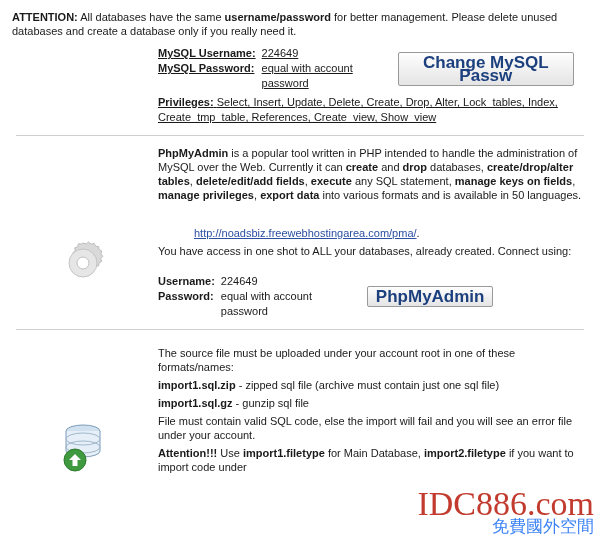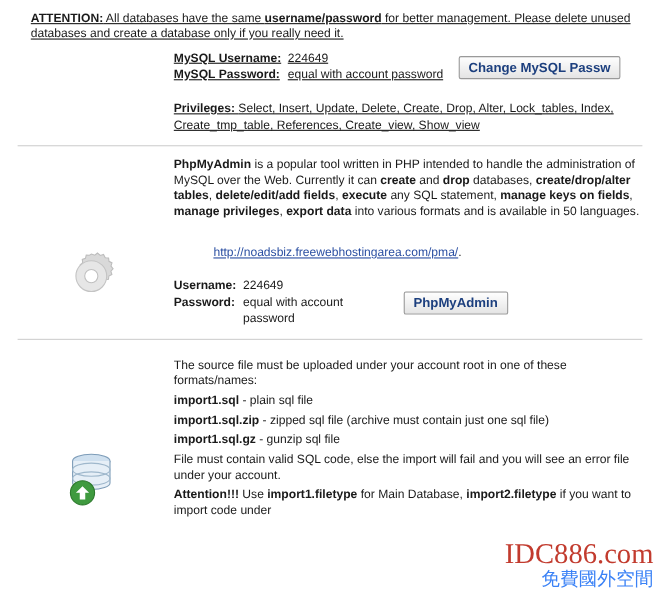--- a/index.html
+++ b/index.html
@@ -23,23 +23,22 @@
   }
   b, .b { font-weight: bold; }
   a.link {
     color: #2b4fa2;
     text-decoration: underline;
     padding-left: 36px;
   }
   
   .attention {
     line-height: 14px;
-    margin: 0 0 8px 16px;
+    margin: 0 0 8px 0;
     padding: 0 4px;
-    text-decoration: underline;
   }
   
   .section {
     display: flex;
     align-items: center;
   }
   .icon-col {
     width: 150px;
     flex: 0 0 150px;
     display: flex;
@@ -61,21 +60,21 @@
     padding: 0 6px 0 0;
     line-height: 15px;
   }
   .cred-label { font-weight: bold; white-space: nowrap; }
   .btn {
     display: inline-block;
     background: linear-gradient(#fefefe, #e4e4e4);
     border: 1px solid #9a9a9a;
     border-radius: 2px;
     padding: 3px 8px;
-    font-size: 12px;
+    font-size: 17px;
     font-weight: bold;
     color: #123a7a;
     cursor: pointer;
     font-family: "Liberation Sans", sans-serif;
     line-height: 13px;
   }
   .btn-blue {
     color: #1c3f7e;
   }
   .divider {
@@ -107,21 +106,21 @@
   
   .wm {
     position: absolute;
     right: 6px;
     bottom: 4px;
     text-align: right;
     pointer-events: none;
   }
   .wm-main {
     font-family: "Liberation Serif", serif;
-    font-size: 26px;
+    font-size: 34px;
     color: #c23b2e;
     letter-spacing: 0px;
     line-height: 26px;
     font-weight: normal;
   }
   .wm-sub {
     font-family: "Liberation Serif", serif;
     font-size: 17px;
     color: #3b82f6;
     line-height: 16px;
@@ -146,21 +145,21 @@
         <td rowspan="2" style="padding-left:8px;vertical-align:middle;">
           <button class="btn btn-blue">Change MySQL Passw</button>
         </td>
       </tr>
       <tr>
         <td class="cred-label">MySQL Password:</td>
         <td style="max-width:150px;">equal with account password</td>
       </tr>
     </tbody>
       </table>
-    <div class="privileges" style="margin-top:16px;">
+    <div class="privileges" style="margin-top:4px;">
       <b>Privileges:</b>
       <span>Select, Insert, Update, Delete, Create, Drop, Alter, Lock_tables, Index, Create_tmp_table, References, Create_view, Show_view</span>
     </div>
   </div>
 
   <hr class="divider">
 
   <div class="section">
     <div class="icon-col" style="padding-top:60px;">
       <span class="gear">
@@ -175,20 +174,21 @@
     </div>
     <div class="text-col">
       <div class="para">
         <b>PhpMyAdmin</b><span> is a popular tool written in PHP intended to handle the administration of MySQL over the Web. Currently it can </span><b>create</b><span> and </span><b>drop</b><span> databases, </span><b>create/drop/alter tables</b><span>, </span><b>delete/edit/add fields</b><span>, </span><b>execute</b><span> any SQL statement, </span><b>manage keys on fields</b><span>, </span><b>manage privileges</b><span>, </span><b>export data</b><span> into various formats and is available in 50 languages.</span>
       </div>
       <div class="spacer6"></div>
       <div class="para">
         <br>
         <a class="link" href="#">http://noadsbiz.freewebhostingarea.com/pma/</a><span>.</span>
       </div>
+      <div class="para">You have access in one shot to ALL your databases, already created. Connect using:</div>
       <table class="cred-table" style="margin-top:16px;">
         <tbody>
             <tr>
           <td class="cred-label">Username:</td>
           <td>224649</td>
           <td rowspan="2" style="padding-left:10px;vertical-align:middle;">
             <button class="btn btn-blue">PhpMyAdmin</button>
           </td>
         </tr>
         <tr>
@@ -214,23 +214,20 @@
             <circle cx="16" cy="39" r="11" fill="#3f9a3f" stroke="#2e7a2e"></circle>
             <path d="M16 33 l6 6 h-3.5 v6 h-5 v-6 H10 z" fill="#ffffff"></path>
           </g>
         </svg>
       </span>
     </div>
     <div class="text-col">
       <div class="spacer6"></div>
       <div class="para">The source file must be uploaded under your account root in one of these formats/names:</div>
       <div class="para">
-        <b>import1.sql</b><span> - plain sql file</span>
-      </div>
-      <div class="para">
         <b>import1.sql.zip</b><span> - zipped sql file (archive must contain just one sql file)</span>
       </div>
       <div class="para">
         <b>import1.sql.gz</b><span> - gunzip sql file</span>
       </div>
       <div class="para">File must contain valid SQL code, else the import will fail and you will see an error file under your account.</div>
       <div class="para">
         <b>Attention!!!</b><span> Use </span><b>import1.filetype</b><span> for Main Database, </span><b>import2.filetype</b><span> if you want to import code under </span>
       </div>
     </div>

